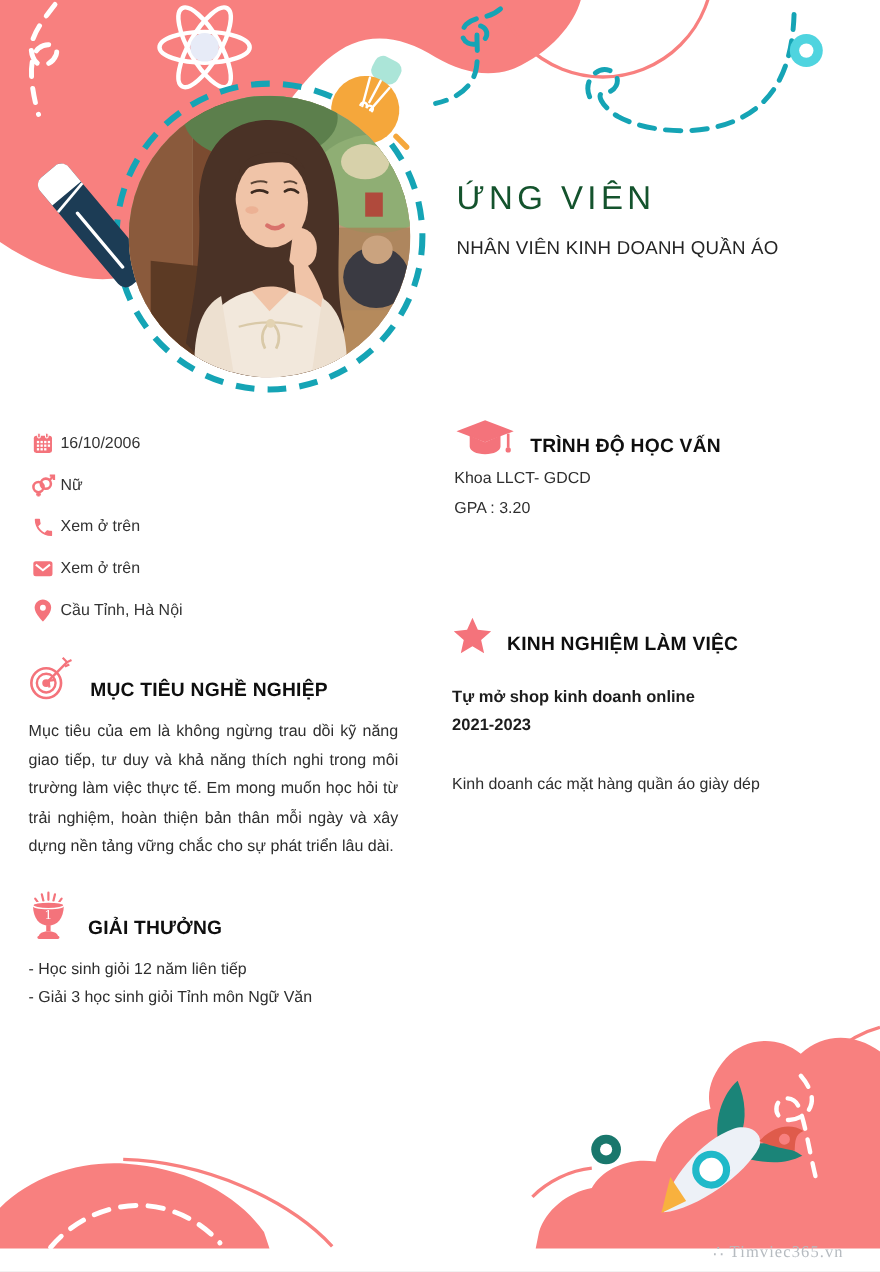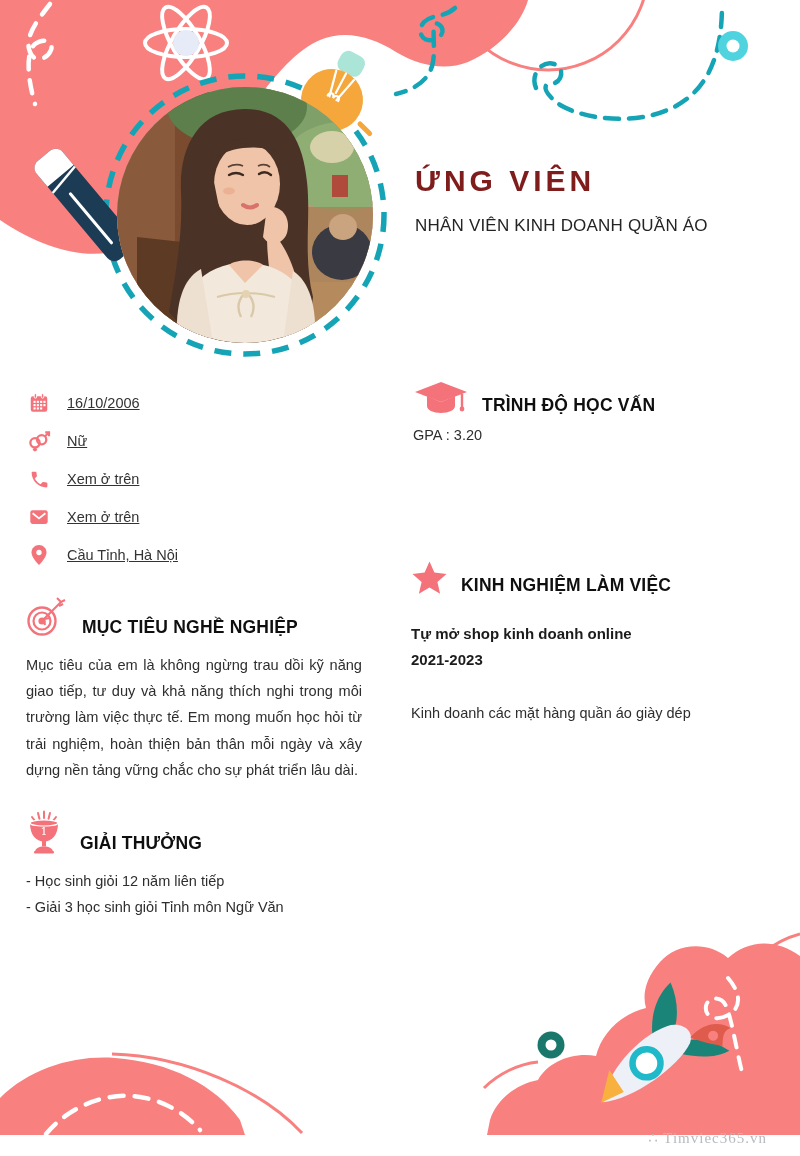--- a/index.html
+++ b/index.html
@@ -11,27 +11,27 @@
   .deco{position:absolute;left:0;pointer-events:none;}
   .deco-top{top:0;}
   .deco-bottom{bottom:0;}
 
   .photo{
     position:absolute;left:117px;top:87px;width:256px;height:256px;border-radius:50%;
     overflow:hidden;background:#c8a98e;
   }
 
   .hero{position:absolute;left:415px;top:164px;}
-  .hero-title{font-size:30px;font-weight:700;letter-spacing:4px;color:#7f1d1d;}
+  .hero-title{font-size:30px;font-weight:400;letter-spacing:4px;color:#14532d;}
   .hero-sub{margin-top:18px;font-size:17px;letter-spacing:0.2px;color:#242424;}
 
   .info-list{position:absolute;left:27px;top:384px;width:340px;}
   .info-row{display:flex;align-items:center;height:38px;}
   .info-ic{width:24px;flex:none;display:flex;align-items:center;justify-content:center;}
-  .info-tx{margin-left:16px;font-size:14.5px;color:#333;text-decoration:underline;}
+  .info-tx{margin-left:4px;font-size:14.5px;color:#333;}
 
   .sec-head{display:flex;align-items:flex-end;}
   .sec-title{font-size:17.5px;font-weight:700;color:#0f0f0f;letter-spacing:0.2px;}
 
   .objective{position:absolute;left:24px;top:596px;width:338px;}
   .objective .sec-title{margin-left:12px;}
   .objective-body{
     margin:14px 0 0 2px;font-size:14.6px;line-height:26.2px;color:#2e2e2e;
     text-align:justify;
   }
@@ -271,20 +271,21 @@
       <span>
         <svg width="56" height="36" viewBox="0 0 56 36">
           <polygon points="28,2 54,12 28,22 2,12" fill="#F4737B"></polygon>
           <path d="M14,16 L14,26 C14,30 20,33 28,33 C36,33 42,30 42,26 L42,16 L28,22 Z" fill="#F4737B"></path>
           <line x1="49" y1="14" x2="49" y2="27" stroke="#F4737B" stroke-width="2.4"></line>
           <circle cx="49" cy="29" r="2.4" fill="#F4737B"></circle>
         </svg>
       </span>
       <span class="sec-title">TRÌNH ĐỘ HỌC VẤN</span>
     </div>
+    <div class="edu-line">Khoa LLCT- GDCD</div>
     <div class="edu-line">GPA : 3.20</div>
   </div>
 
   <div class="experience">
     <div class="sec-head">
       <span>
         <svg width="37" height="36" viewBox="0 0 36 36">
           <polygon fill="#F4737B" points="18,1.5 22.9,12.6 35,13.9 25.9,21.9 28.6,33.8 18,27.5 7.4,33.8 10.1,21.9 1,13.9 13.1,12.6"></polygon>
         </svg>
       </span>

